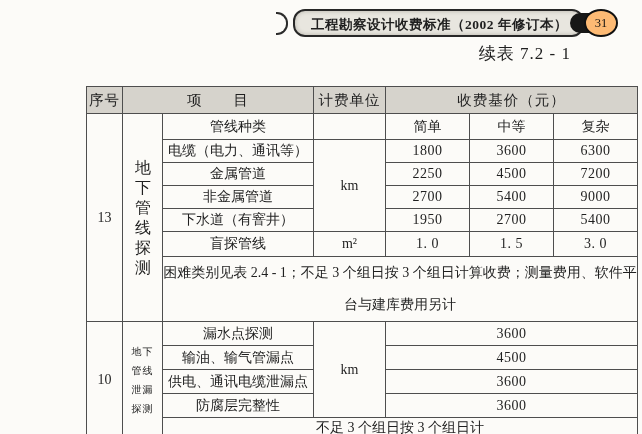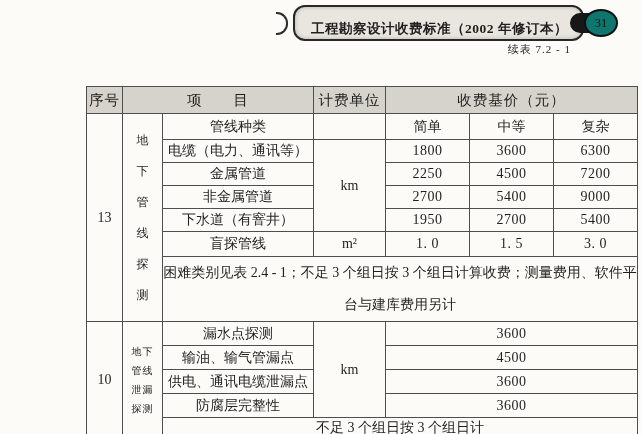--- a/index.html
+++ b/index.html
@@ -17,42 +17,42 @@
   .crescent{
     width:10px;height:19px;
     border:2px solid #2b2b2b;border-left:none;
     border-radius:0 11px 11px 0;
     margin-right:5px;
   }
   .banner{
     height:20px;
     border:2px solid #272727;border-radius:12px;
     background:#e8e6df;
-    padding:12px 14px 0 16px;
+    padding:4px 14px 0 16px;
     display:flex;align-items:center;
     font-size:13.5px;font-weight:bold;letter-spacing:0.5px;
     white-space:nowrap;
     box-shadow:inset 0 0 4px rgba(120,115,105,.45);
   }
   .badge-wrap{display:flex;align-items:center;margin-left:-14px;}
   .badge-tail{
     width:40px;height:20px;background:#171717;border-radius:10px;
     margin-right:-26px;
   }
   .page-circle{
     width:30px;height:24px;
-    background:#0f766e;border:2px solid #101010;border-radius:50%;
+    background:#fdba74;border:2px solid #101010;border-radius:50%;
     display:flex;align-items:center;justify-content:center;
     font-size:12.5px;color:#111;position:relative;z-index:1;
   }
   
   .caption{
     position:absolute;top:42px;left:46px;width:551px;
     text-align:right;padding-right:26px;box-sizing:border-box;
-    font-size:11px;letter-spacing:1px;
+    font-size:17px;letter-spacing:1px;
   }
   
   table.fee{
     position:absolute;left:46px;top:86px;width:551px;
     border-collapse:collapse;table-layout:fixed;margin-left:40px;
   }
   table.fee td{
     border:1px solid #4e4e4e;
     text-align:center;vertical-align:middle;
     font-size:14px;padding:0;
@@ -61,21 +61,21 @@
   tr.head td{
     background:#d6d3cc;
     font-size:14.5px;letter-spacing:1px;
   }
   td.note-cell{
     text-align:left;padding:3px 9px;line-height:32px;font-size:14px;
   }
   td.note-bottom{
     text-align:left;padding:0 9px;font-size:14px;
   }
-  .vcat1{width:15px;margin:0 auto;line-height:31px;font-size:12px;}
+  .vcat1{width:15px;margin:0 auto;line-height:20px;font-size:16px;}
   .vcat2{width:29px;margin:0 auto;line-height:19px;font-size:10px;letter-spacing:1px;}
   td.num{letter-spacing:0.5px;}
 </style>
 </head>
 <body>
 
 <div class="topbar">
   <span class="crescent"></span>
   <div class="banner">
     <span>工程勘察设计收费标准（2002 年修订本）</span>

